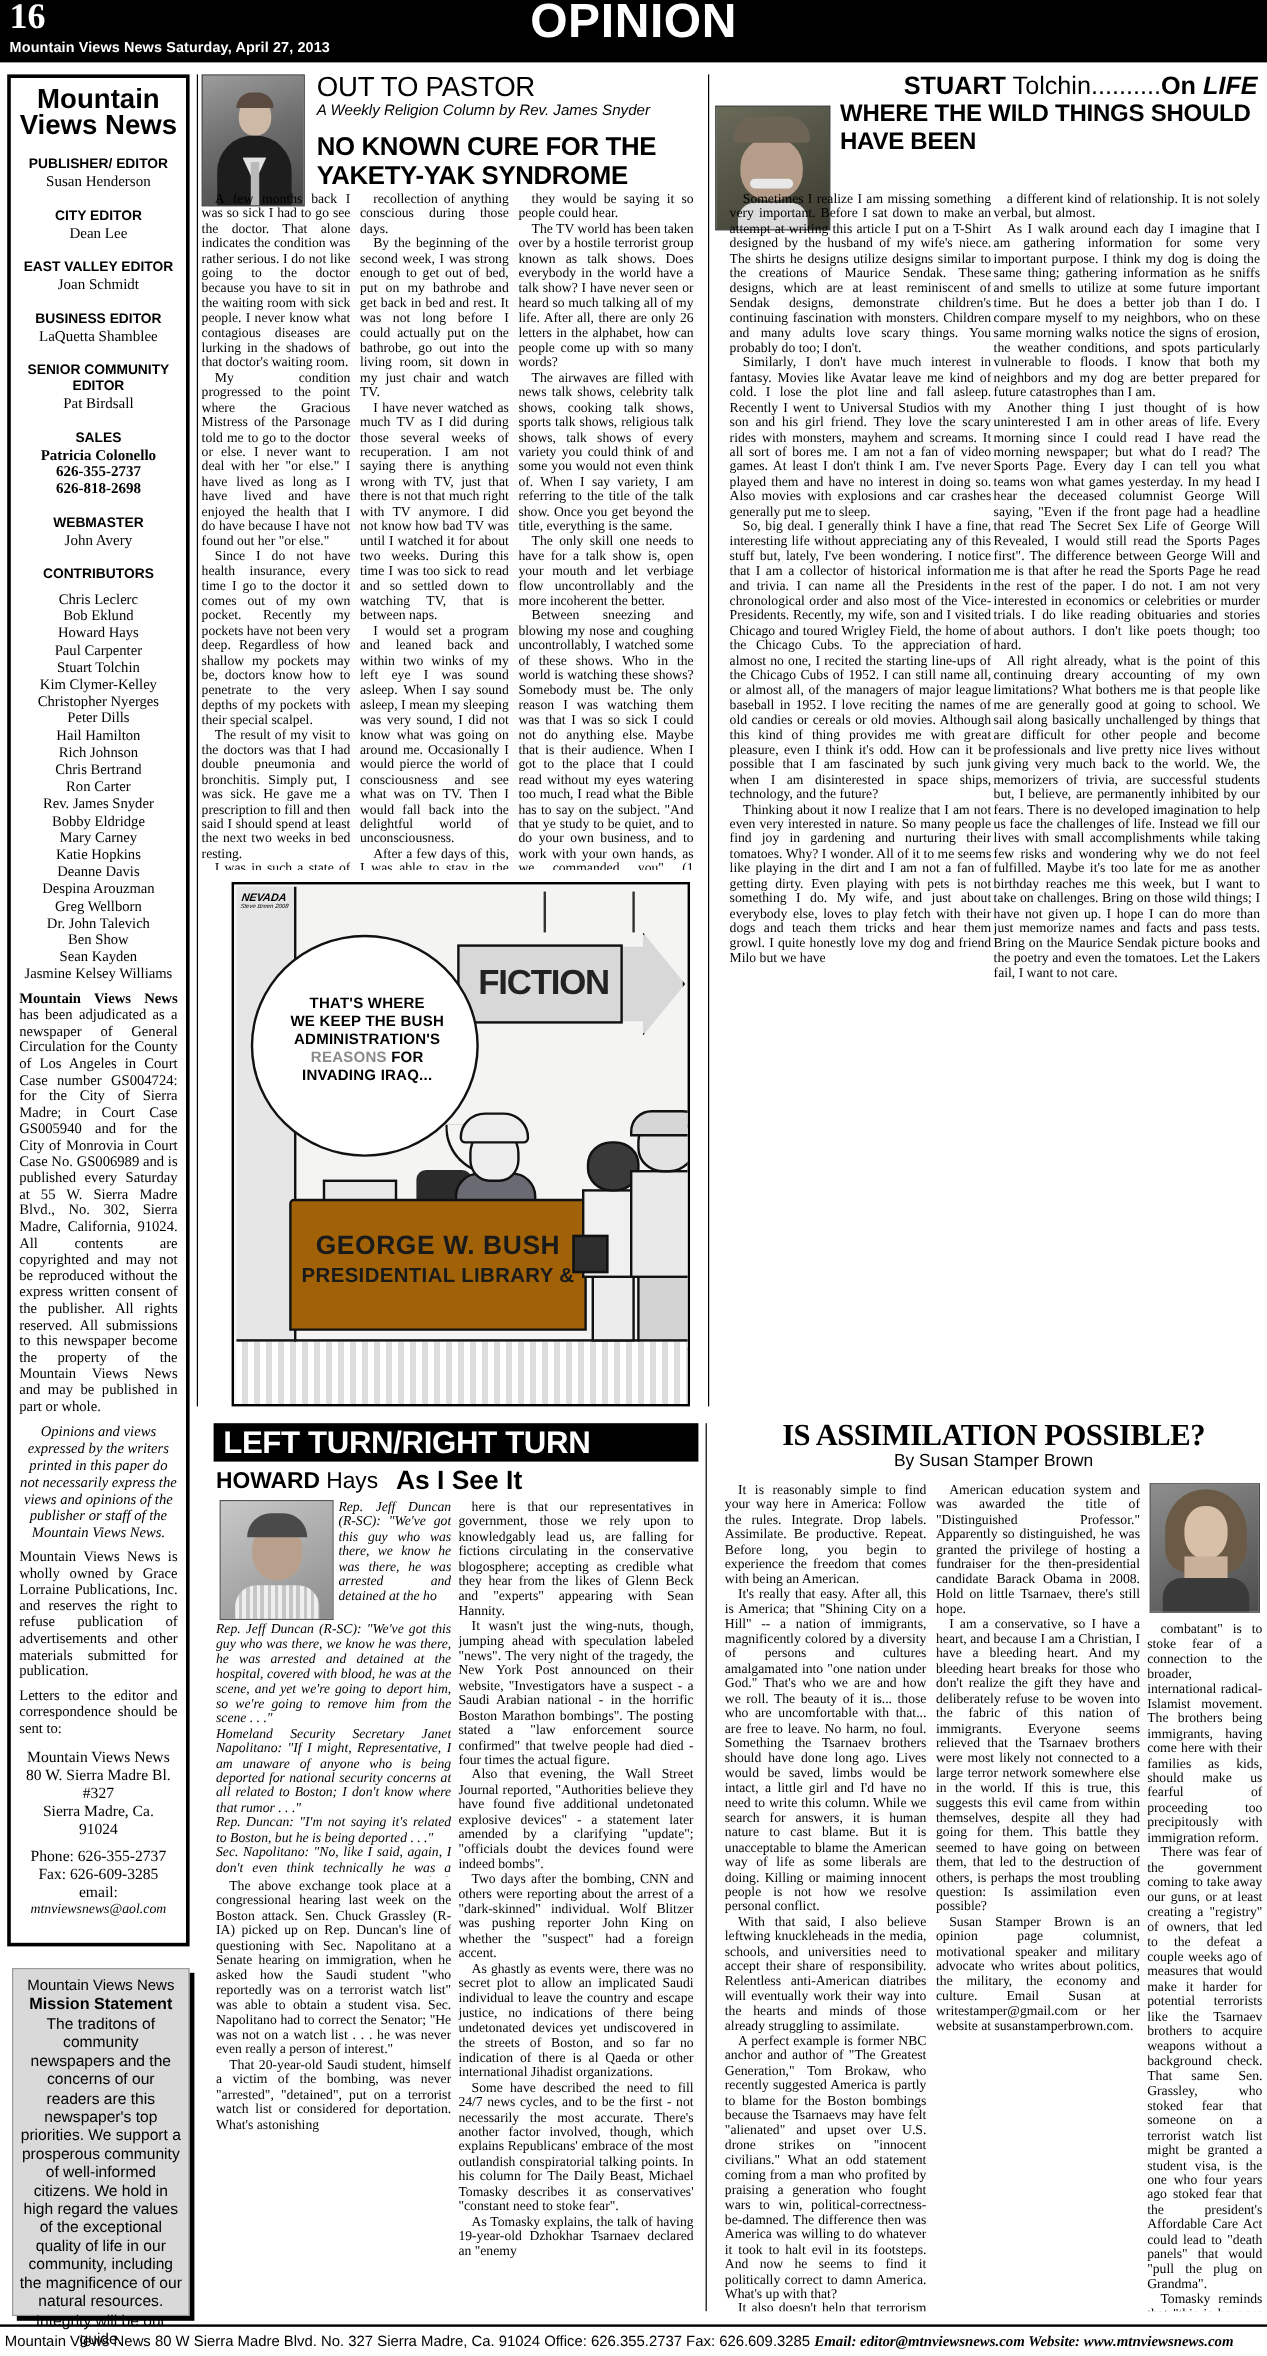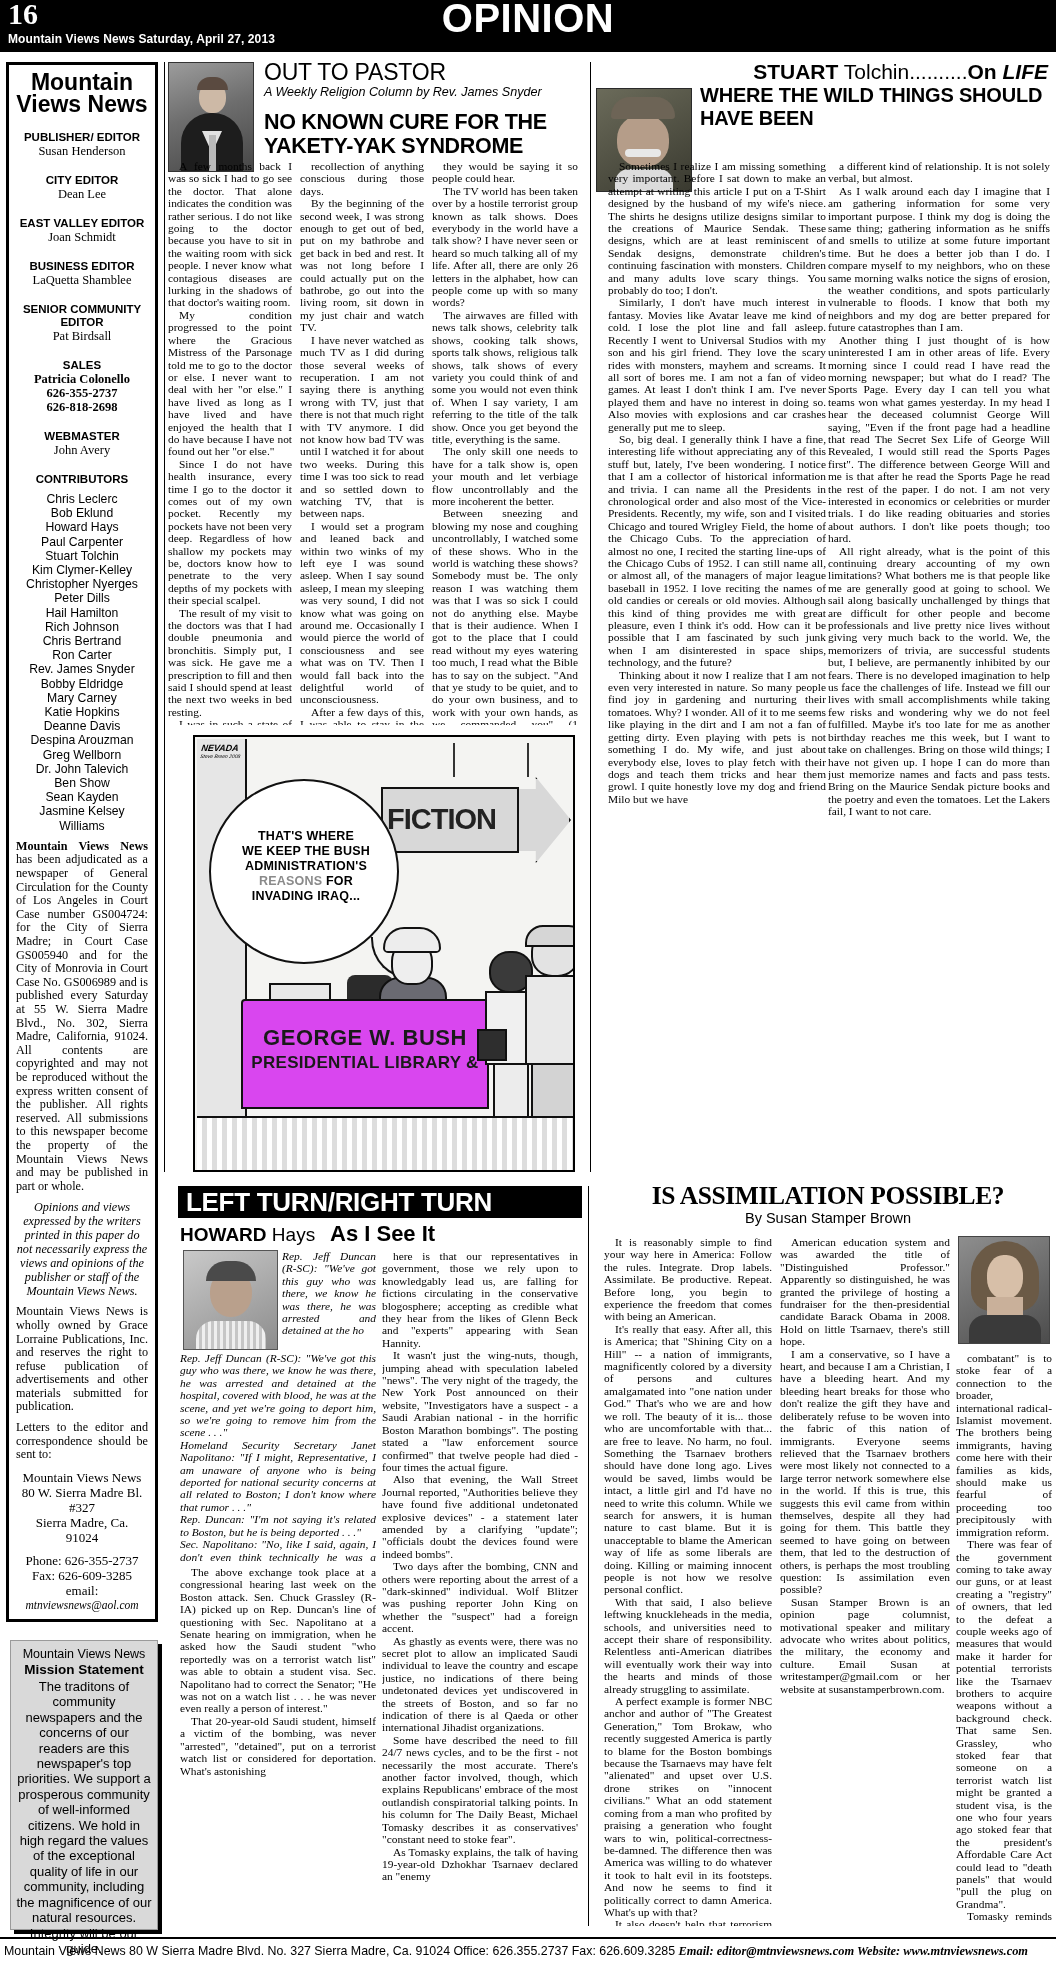--- a/index.html
+++ b/index.html
@@ -50,21 +50,21 @@
     font-family:"Liberation Sans", sans-serif;
     font-weight:bold; font-size:11.5px; line-height:13px;
     text-align:center; margin-top:16px;
   }
   .person {
     font-family:"Liberation Serif", serif;
     font-size:12.5px; line-height:14px; text-align:center;
   }
   .person.bold { font-weight:bold; }
   .contriblist {
-    font-family:Liberation Sans, sans-serif;
+    font-family:Liberation Serif, serif;
     font-size:12.2px; line-height:14.2px; text-align:center; margin-top:6px;
   }
   .legal {
     font-family:"Liberation Serif", serif;
     font-size:12.2px; line-height:13.6px; text-align:justify;
     margin-top:7px;
   }
   .legal b { font-weight:bold; }
   .opinions {
     font-family:"Liberation Serif", serif;
@@ -217,29 +217,29 @@
   .arrow .shaft {
     position:absolute; left:0; top:10px; width:138px; height:66px;
     background:#d8d8d8; border:2.5px solid #111;
   }
   .arrow .head {
     position:absolute; left:126px; top:0; width:64px; height:86px;
     background:#d8d8d8; border:2.5px solid #111;
     clip-path:polygon(0 14%,45% 14%,45% 0,100% 50%,45% 100%,45% 86%,0 86%);
   }
   .arrow .lbl {
-    position:absolute; left:6px; top:24px; width:132px; 
+    position:absolute; left:6px; top:24px; width:132px; text-align:center;
     font-family:"Liberation Sans", sans-serif;
     font-weight:bold; font-size:29px; line-height:36px;
     letter-spacing:-1px; color:#222;
   }
   .chain { position:absolute; width:2px; height:34px; background:#333; top:6px; }
   .counter {
     position:absolute; left:46px; top:262px; width:248px; height:110px;
-    background:#d946ef; border:2.5px solid #111; border-radius:4px 4px 0 0;
+    background:#a16207; border:2.5px solid #111; border-radius:4px 4px 0 0;
   }
   .counter .l1 {
     position:absolute; left:0; right:0; top:24px; text-align:center;
     font-family:"Liberation Sans", sans-serif; font-weight:bold;
     font-size:22px; letter-spacing:.5px; color:#1a1a1a;
   }
   .counter .l2 {
     position:absolute; left:0; right:0; top:52px; text-align:center;
     font-family:"Liberation Sans", sans-serif; font-weight:bold;
     font-size:17px; letter-spacing:.3px; color:#1a1a1a;

